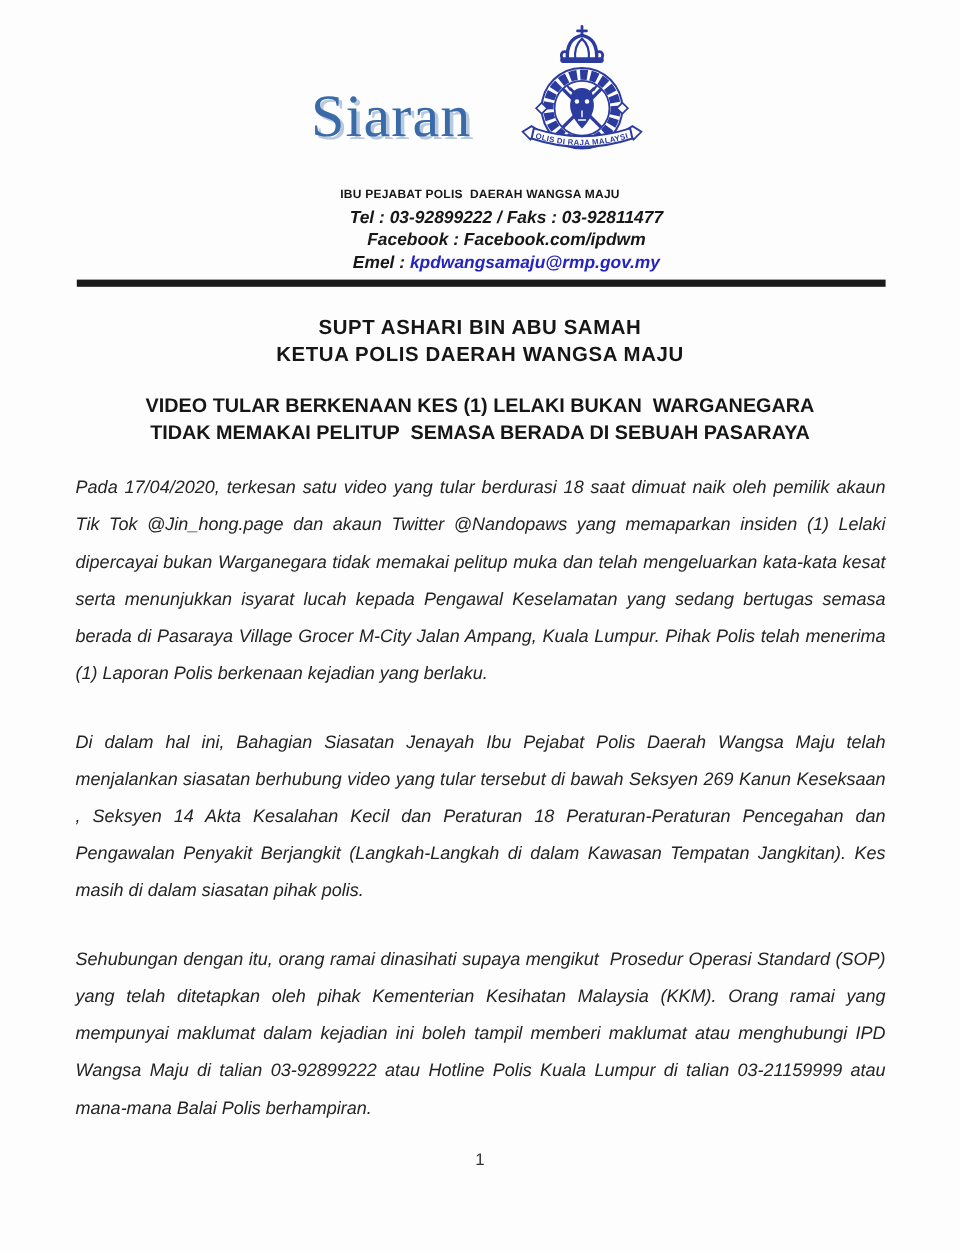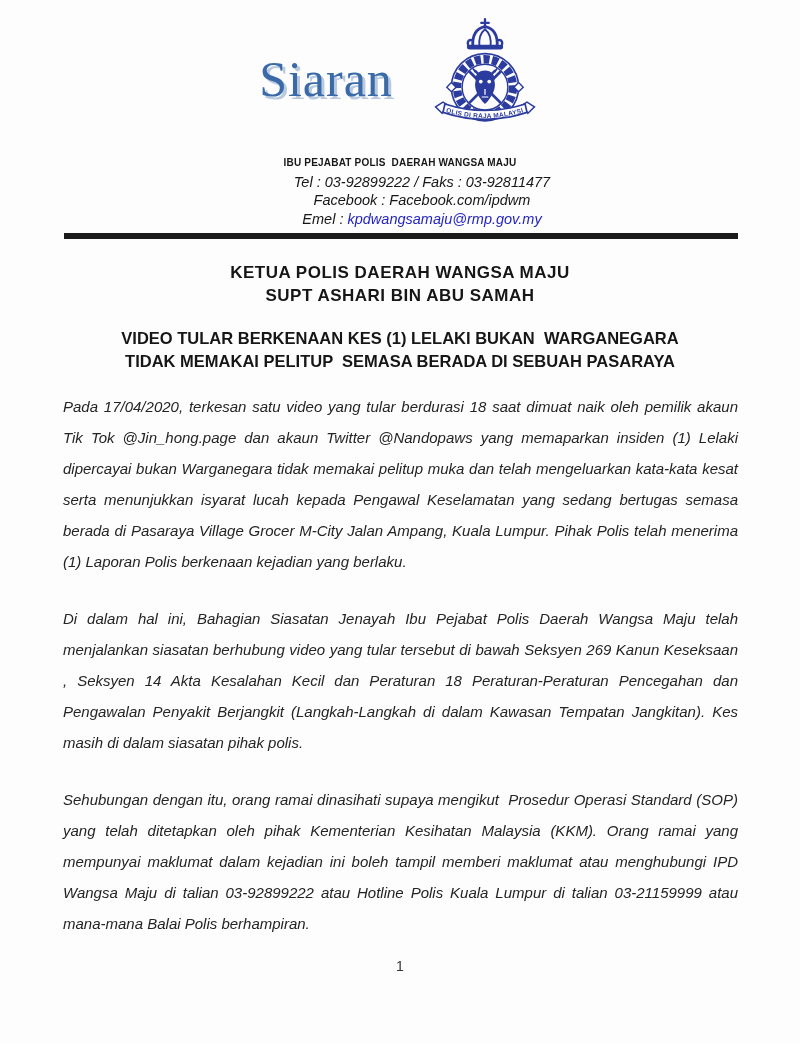--- a/index.html
+++ b/index.html
@@ -11,21 +11,21 @@
     height: 1044px;
     margin: 0 auto;
     background: #fdfdfd;
     color: #1e1e1e;
     overflow: hidden;
   }
   
   .masthead {
     margin-top: 16px;
     display: flex;
-    align-items: flex-start;
+    align-items: center;
     justify-content: center;
     gap: 36px;
     height: 126px;
   }
   .masthead-word {
     font-family: "Liberation Serif", serif;
     font-size: 50px;
     color: #3a6ba8;
     text-shadow: 3px 3px 0 #b9c9de;
     padding-top: 34px;
@@ -34,21 +34,21 @@
   .crest { width: 112px; height: 120px; flex: 0 0 auto; }
   
   .contact { text-align: center; margin-top: 12px; line-height: 18.5px; }
   .contact .office {
     font-weight: bold;
     font-size: 10px;
     letter-spacing: 0.2px;
     white-space: pre-wrap;
     color: #171717;
   }
-  .contact .line { font-weight: normal; font-style: italic; font-size: 14.5px; color: #171717; margin-left: 44px; }
+  .contact .line { font-weight: bold; font-style: italic; font-size: 14.5px; color: #171717; margin-left: 44px; }
   .contact .email { color: #2424c0; cursor: pointer; }
   
   .rule {
     margin: 5px 62px 0 64px;
     height: 4px;
     border-top: 2px solid #1b1b1b;
     border-bottom: 4px solid #1b1b1b;
   }
   
   .kenyataan {
@@ -169,22 +169,22 @@
     <div class="office">IBU PEJABAT POLIS  DAERAH WANGSA MAJU</div>
     <div class="line">Tel : 03-92899222 / Faks : 03-92811477</div>
     <div class="line">Facebook : Facebook.com/ipdwm</div>
     <div class="line"><span>Emel : </span><span class="email">kpdwangsamaju@rmp.gov.my</span></div>
   </div>
 
   <div class="rule"></div>
 
 
   <div class="officer">
+    <div>SUPT ASHARI BIN ABU SAMAH</div>
     <div>KETUA POLIS DAERAH WANGSA MAJU</div>
-    <div>SUPT ASHARI BIN ABU SAMAH</div>
   </div>
 
   <div class="subject">
     <div>VIDEO TULAR BERKENAAN KES (1) LELAKI BUKAN  WARGANEGARA</div>
     <div>TIDAK MEMAKAI PELITUP  SEMASA BERADA DI SEBUAH PASARAYA</div>
   </div>
 
   <div class="bodytext">
     <p>Pada 17/04/2020, terkesan satu video yang tular berdurasi 18 saat dimuat naik oleh pemilik akaun Tik Tok @Jin_hong.page dan akaun Twitter @Nandopaws yang memaparkan insiden (1) Lelaki dipercayai bukan Warganegara tidak memakai pelitup muka dan telah mengeluarkan kata-kata kesat serta menunjukkan isyarat lucah kepada Pengawal Keselamatan yang sedang bertugas semasa berada di Pasaraya Village Grocer M-City Jalan Ampang, Kuala Lumpur. Pihak Polis telah menerima (1) Laporan Polis berkenaan kejadian yang berlaku.</p>
     <p>Di dalam hal ini, Bahagian Siasatan Jenayah Ibu Pejabat Polis Daerah Wangsa Maju telah menjalankan siasatan berhubung video yang tular tersebut di bawah Seksyen 269 Kanun Keseksaan , Seksyen 14 Akta Kesalahan Kecil dan Peraturan 18 Peraturan-Peraturan Pencegahan dan Pengawalan Penyakit Berjangkit (Langkah-Langkah di dalam Kawasan Tempatan Jangkitan). Kes masih di dalam siasatan pihak polis.</p>

